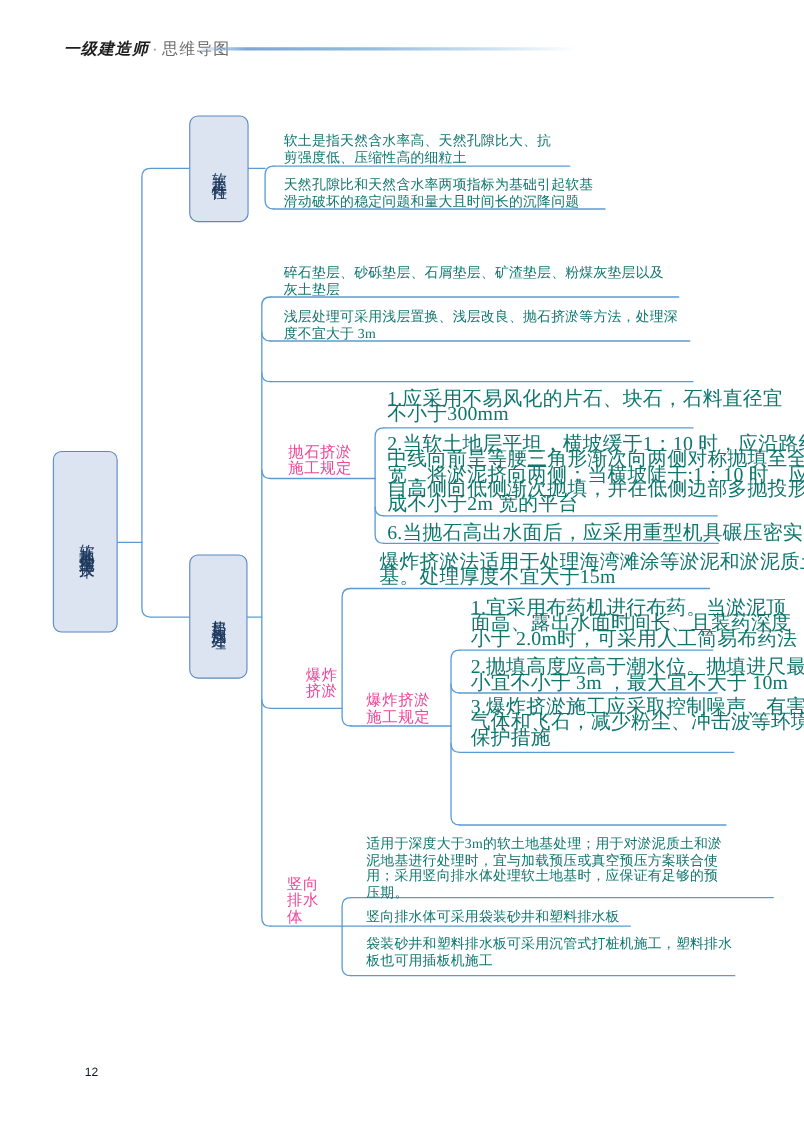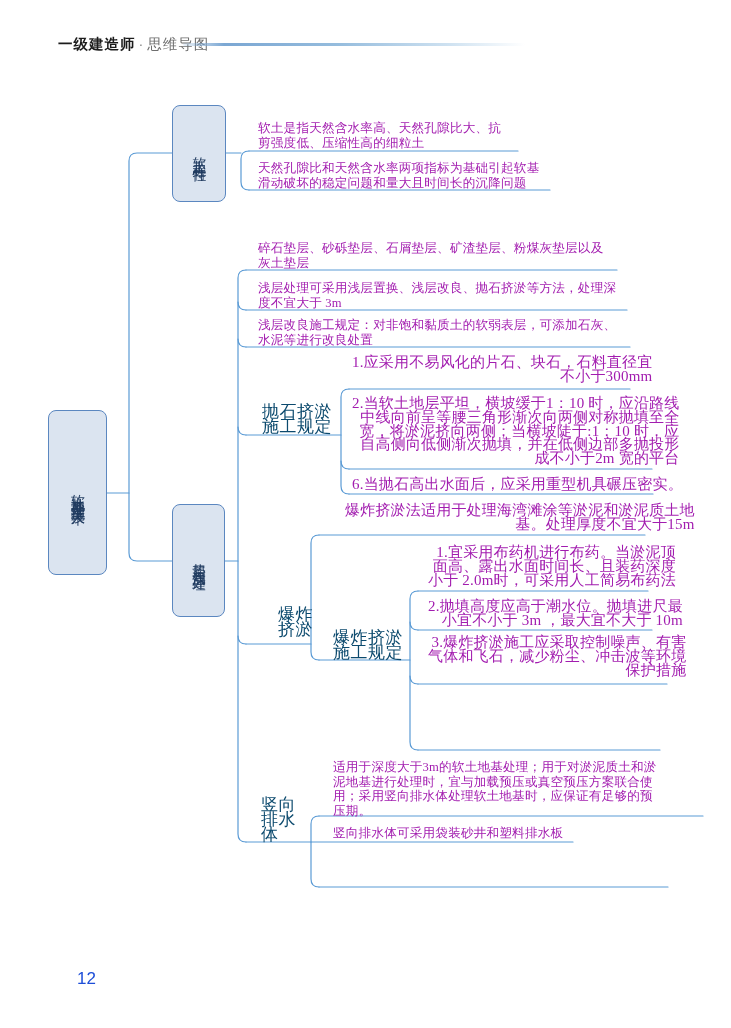--- a/index.html
+++ b/index.html
@@ -1,45 +1,45 @@
 <!DOCTYPE html>
 <html><head>
 <meta charset="utf-8">
 <style>
   html,body{margin:0;padding:0;background:#ffffff;}
   #page{position:relative;width:731px;height:1028px;background:#ffffff;overflow:hidden;
         font-family:"Liberation Serif",serif;}
   
   #hdr{position:absolute;left:58px;top:35px;font-family:"Liberation Sans",sans-serif;
        font-size:14.5px;letter-spacing:1px;white-space:pre;}
-  #hdr .brand{font-weight:bold;color:#1c1c1c;}
+  #hdr .brand{font-weight:bold;color:#1c1c1c;font-style:italic;}
   #hdr .dot{color:#8a8a8a;padding:0 3px;}
   #hdr .sub{color:#6e6e6e;}
   #hdr-rule{position:absolute;left:183px;top:43px;width:342px;height:3px;border-radius:2px;
        background:linear-gradient(90deg,rgba(123,167,211,0.15) 0%,#7ba7d3 12%,#95bcdd 45%,
                   #cfe2f1 78%,rgba(255,255,255,0) 100%);}
   
   #wires{position:absolute;left:0;top:0;}
   #wires path{stroke:#5b9bd5;stroke-width:1.2;fill:none;stroke-linecap:round;}
   
   .vbox{position:absolute;background:#dbe4f0;border:1.3px solid #5b87c0;border-radius:8px;
         display:flex;align-items:center;justify-content:center;writing-mode:vertical-rl;
         color:#1f3a5f;white-space:pre;box-sizing:border-box;}
   #root-box{left:48px;top:410px;width:59px;height:165px;font-size:14px;letter-spacing:2px;}
   #b1-box{left:172px;top:105px;width:54px;height:97px;font-size:13.5px;letter-spacing:2.5px;}
   #b2-box{left:172px;top:504px;width:53px;height:113px;font-size:13.5px;letter-spacing:2.5px;}
   
-  .leaf{position:absolute;font-size:12.6px;line-height:14.6px;color:#a21caf;white-space:pre;
+  .leaf{position:absolute;font-size:12.6px;line-height:14.6px;color:#0f766e;white-space:pre;
         letter-spacing:0.2px;}
-  .tight{font-size:15px;line-height:13.8px;text-align:right;}
-  .nlabel{position:absolute;font-size:17px;line-height:15px;color:#0c4a6e;white-space:pre;
+  .tight{font-size:18px;line-height:13.8px;}
+  .nlabel{position:absolute;font-size:14px;line-height:15px;color:#ec4899;white-space:pre;
         letter-spacing:0.5px;}
   
   #pagenum{position:absolute;left:77px;top:969px;font-family:"Liberation Sans",sans-serif;
-        font-size:17px;color:#1d4ed8;}
+        font-size:11px;color:#0f172a;}
 </style>
 </head>
 <body>
 
 <div id="page">
 
   <div id="hdr"><span class="brand">一级建造师</span><span class="dot">·</span><span class="sub">思维导图</span></div>
   <div id="hdr-rule"></div>
 
   <svg id="wires" width="731" height="1028" viewBox="0 0 731 1028">
@@ -102,22 +102,20 @@
 
   <div class="leaf" style="left:258px;top:121px;">软土是指天然含水率高、天然孔隙比大、抗
 剪强度低、压缩性高的细粒土</div>
   <div class="leaf" style="left:258px;top:241px;">碎石垫层、砂砾垫层、石屑垫层、矿渣垫层、粉煤灰垫层以及
 灰土垫层</div>
 
   <div class="leaf" style="left:258px;top:161px;">天然孔隙比和天然含水率两项指标为基础引起软基
 滑动破坏的稳定问题和量大且时间长的沉降问题</div>
   <div class="leaf" style="left:258px;top:281px;">浅层处理可采用浅层置换、浅层改良、抛石挤淤等方法，处理深
 度不宜大于 3m</div>
-  <div class="leaf" style="left:258px;top:318px;">浅层改良施工规定：对非饱和黏质土的软弱表层，可添加石灰、
-水泥等进行改良处置</div>
 
   <div class="nlabel" style="left:262px;top:404px;">抛石挤淤
 施工规定</div>
   <div class="leaf tight" style="left:352px;top:356px;">1.应采用不易风化的片石、块石，石料直径宜
 不小于300mm</div>
   <div class="leaf tight" style="left:352px;top:397px;">2.当软土地层平坦，横坡缓于1：10 时，应沿路线
 中线向前呈等腰三角形渐次向两侧对称抛填至全
 宽，将淤泥挤向两侧；当横坡陡于:1：10 时，应
 自高侧向低侧渐次抛填，并在低侧边部多抛投形
 成不小于2m 宽的平台</div>
@@ -139,15 +137,17 @@
 保护措施</div>
 
   <div class="nlabel" style="left:261px;top:797px;">竖向
 排水
 体</div>
   <div class="leaf" style="left:333px;top:760px;">适用于深度大于3m的软土地基处理；用于对淤泥质土和淤
 泥地基进行处理时，宜与加载预压或真空预压方案联合使
 用；采用竖向排水体处理软土地基时，应保证有足够的预
 压期。</div>
   <div class="leaf" style="left:333px;top:826px;text-align:center;">竖向排水体可采用袋装砂井和塑料排水板</div>
+  <div class="leaf" style="left:333px;top:851px;">袋装砂井和塑料排水板可采用沉管式打桩机施工，塑料排水
+板也可用插板机施工</div>
 
   <div id="pagenum">12</div>
 </div>
 
 </body></html>

